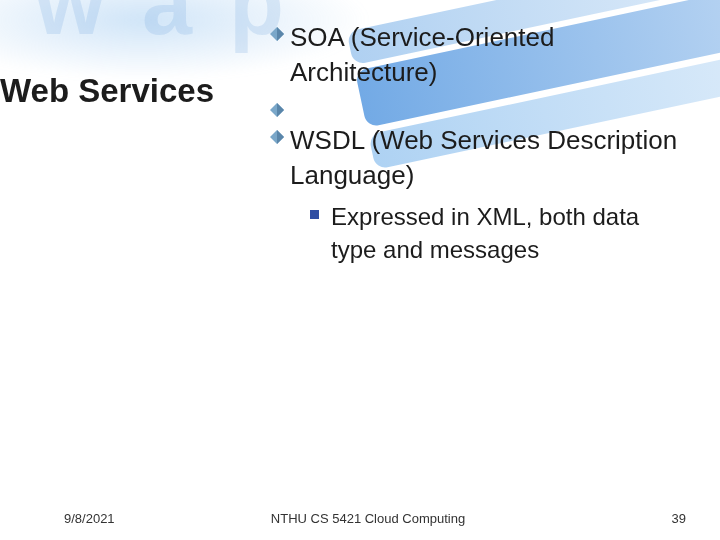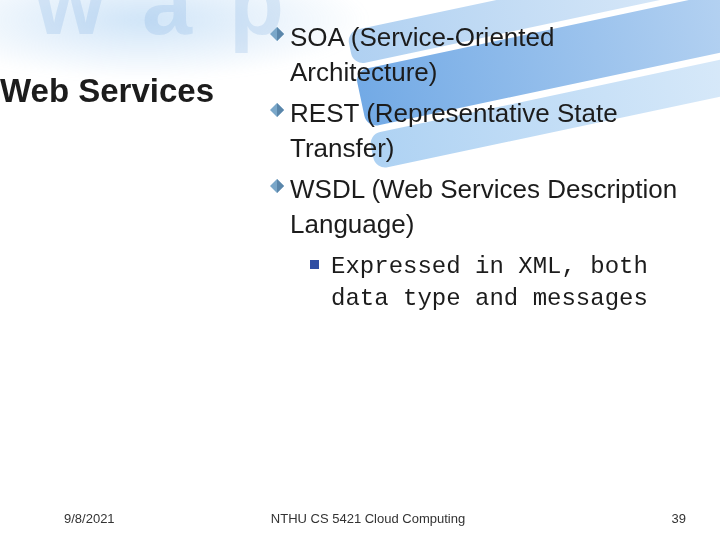--- a/index.html
+++ b/index.html
@@ -69,21 +69,21 @@
   .body {
     flex: 1;
     padding: 14px 40px 0 56px;
   }
   .row {
     display: flex;
     align-items: flex-start;
     margin: 6px 0;
   }
   .lvl1 { margin-left: 0; }
-  .lvl2 { margin-left: 40px; margin-top: 8px; font-family: Liberation Mono, monospace; }
+  .lvl2 { margin-left: 40px; margin-top: 8px; }
   .bullet-diamond {
     width: 14px; height: 14px;
     flex: 0 0 14px;
     margin-top: 7px;
     margin-right: 6px;
     position: relative;
   }
   .bullet-diamond svg { display: block; }
   .bullet-square {
     width: 9px; height: 9px;
@@ -148,21 +148,20 @@
       <span class="item-text">SOA (Service-Oriented Architecture)</span>
     </div>
 
     <div class="row lvl1">
       <span class="bullet-diamond">
         <svg width="14" height="14" viewBox="0 0 14 14">
             <polygon points="7,0 14,7 7,14 0,7" fill="#7aa7c9"></polygon>
             <polygon points="7,0 14,7 7,14" fill="#5a86aa"></polygon>
           </svg>
       </span>
-      <span class="item-text">REST (Representative State Transfer)</span>
     </div>
 
     <div class="row lvl1">
       <span class="bullet-diamond">
         <svg width="14" height="14" viewBox="0 0 14 14">
             <polygon points="7,0 14,7 7,14 0,7" fill="#7aa7c9"></polygon>
             <polygon points="7,0 14,7 7,14" fill="#5a86aa"></polygon>
           </svg>
       </span>
       <span class="item-text">WSDL (Web Services Description Language)</span>

